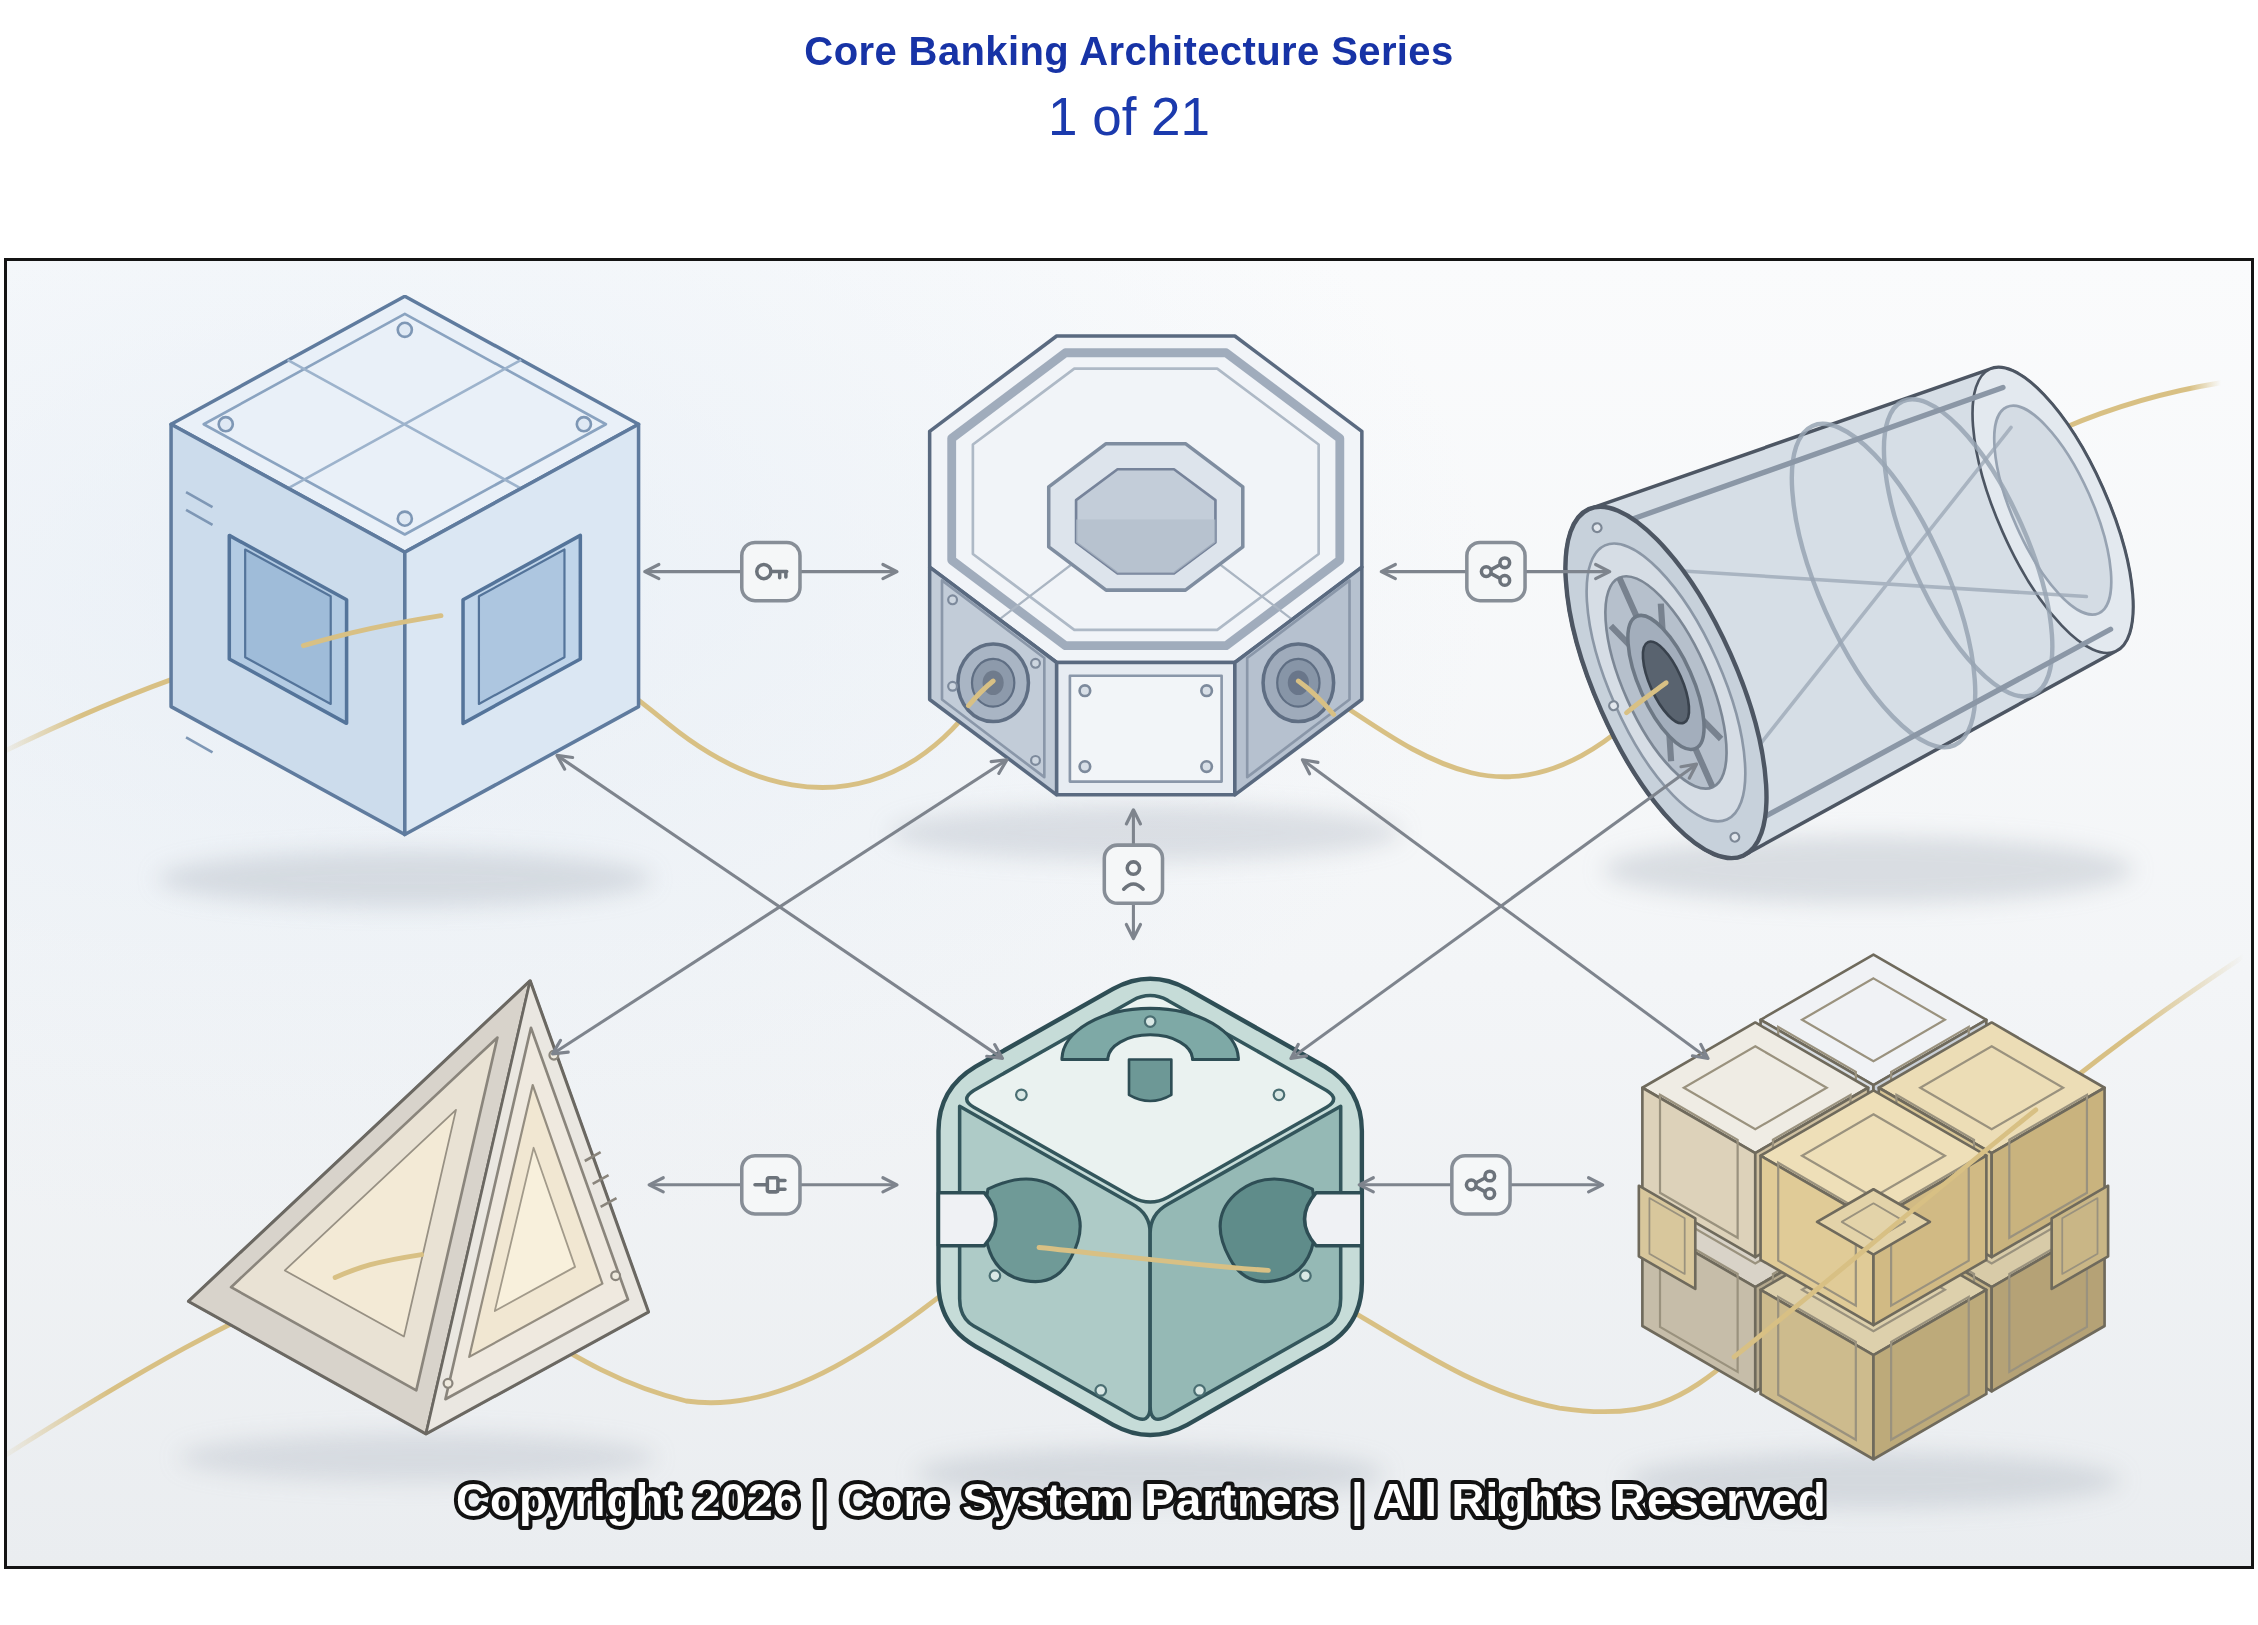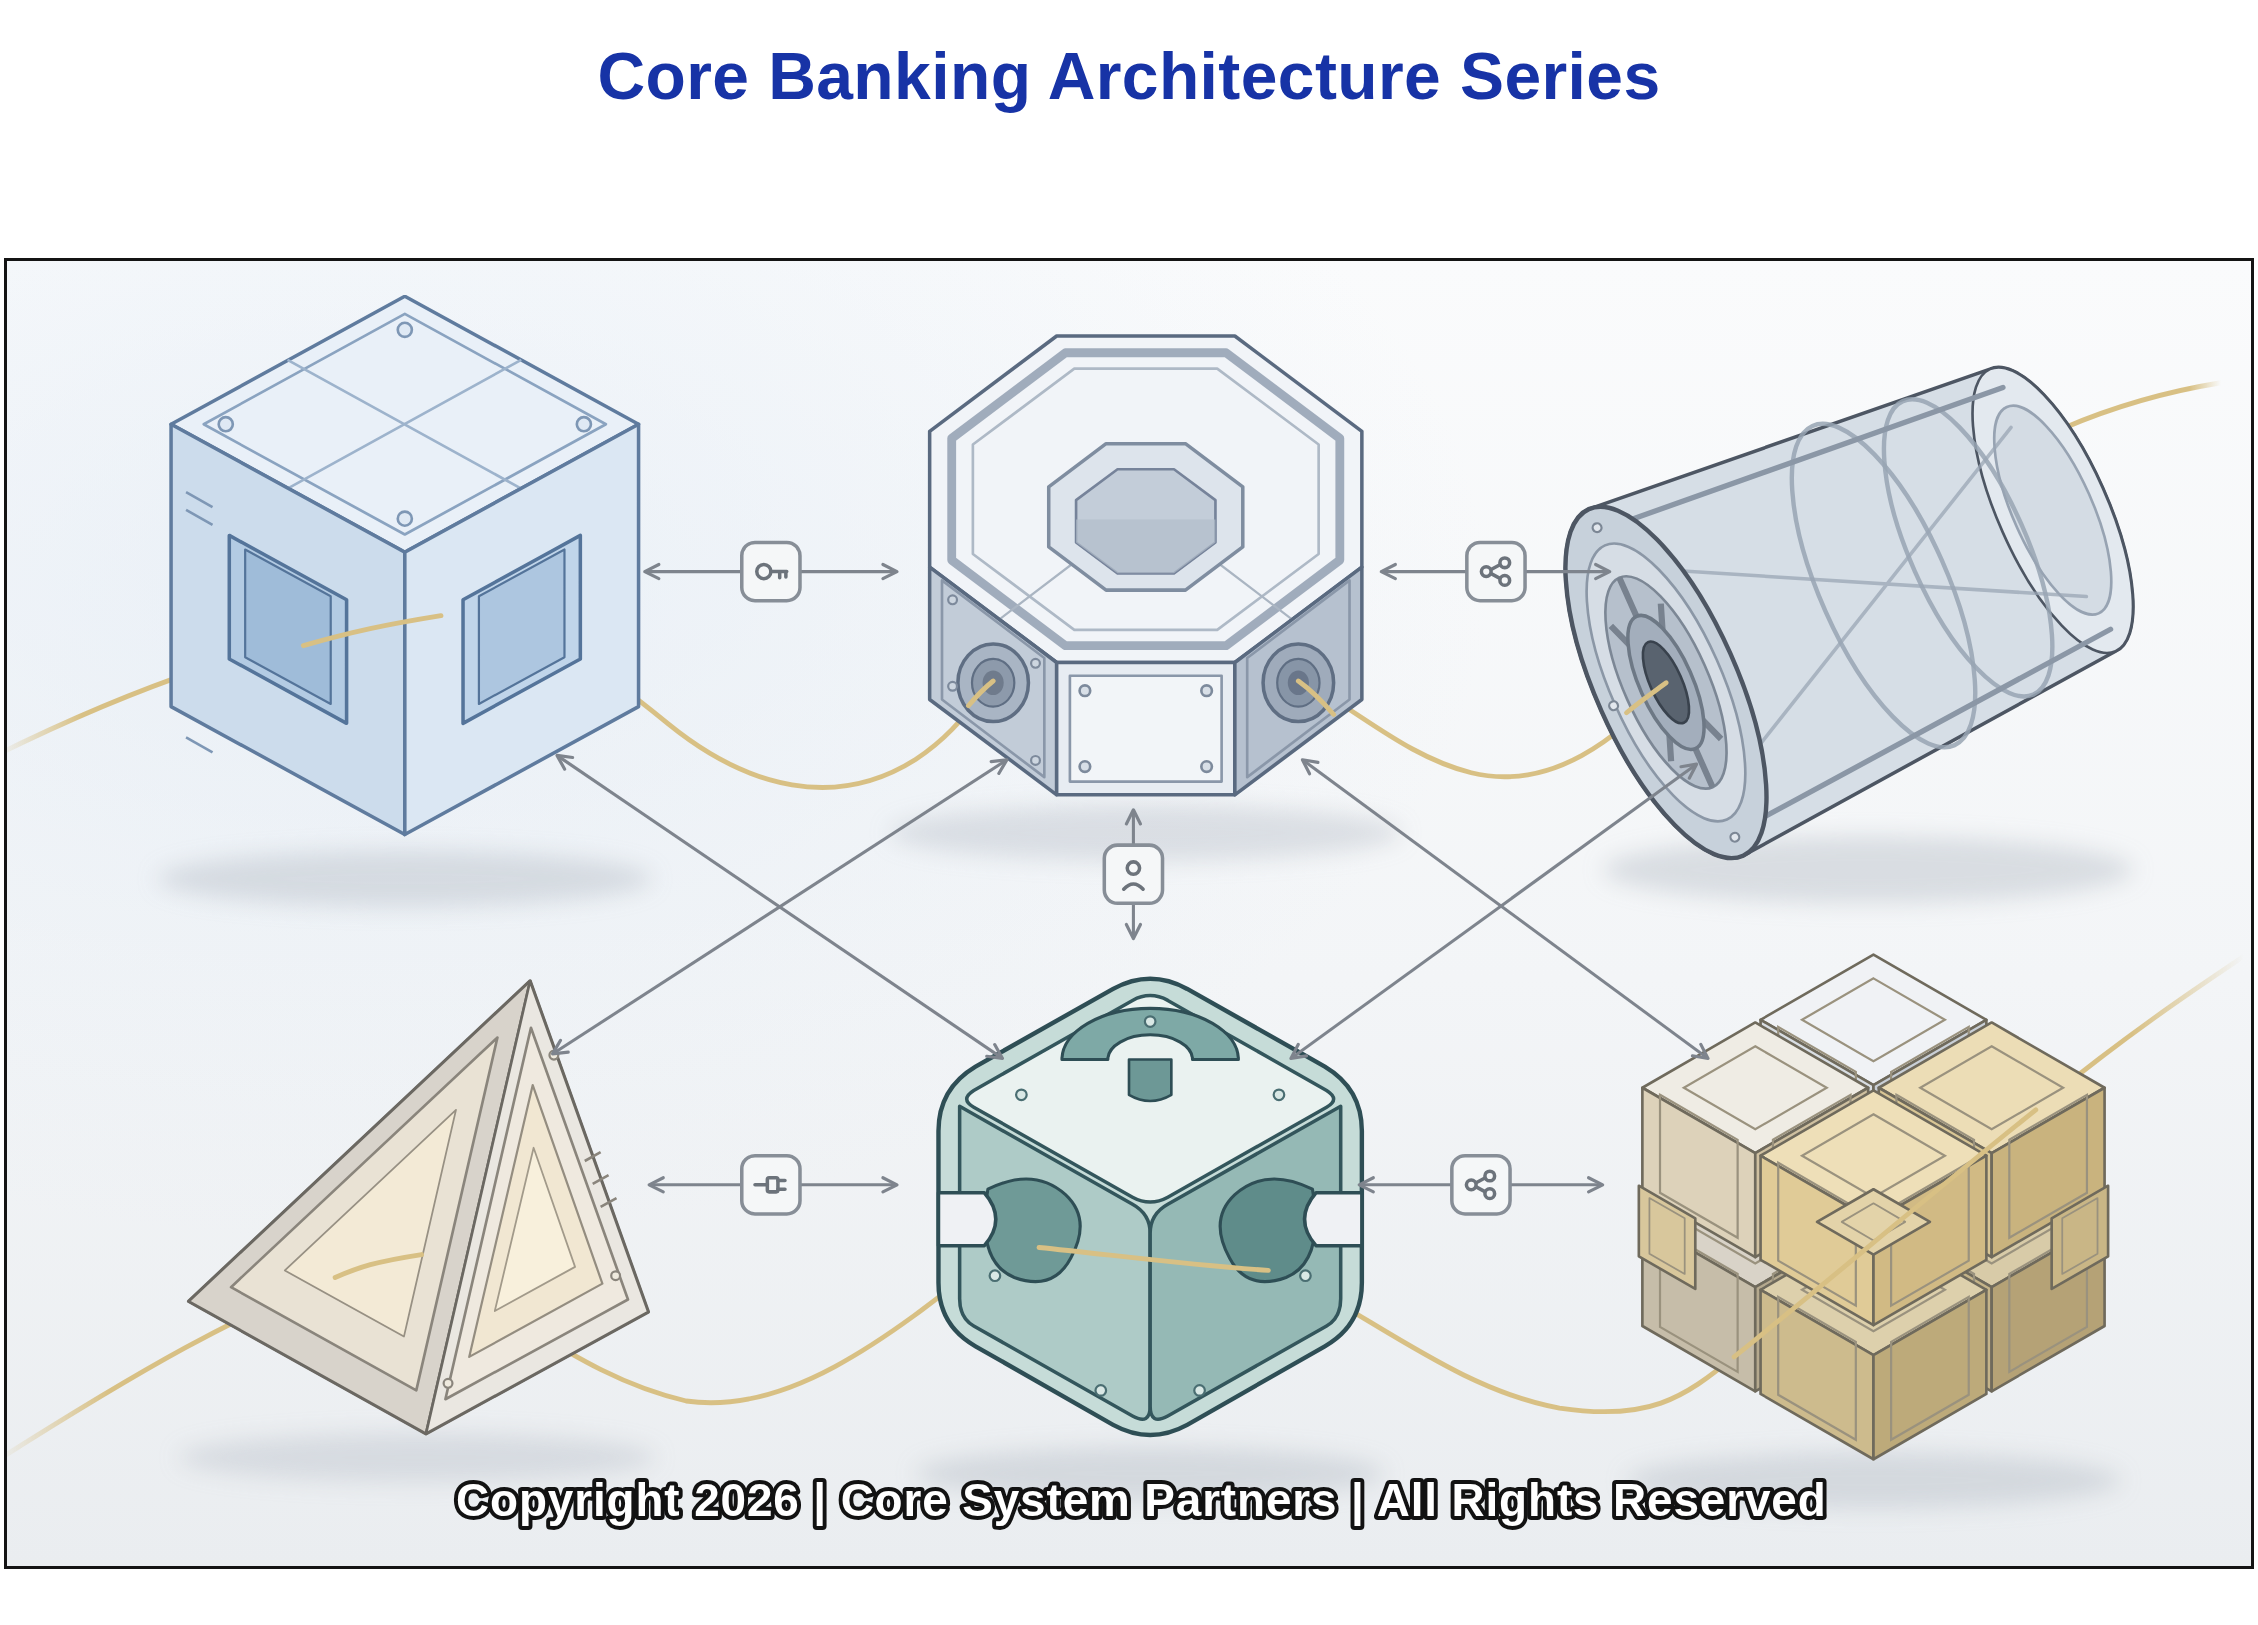--- a/index.html
+++ b/index.html
@@ -1,29 +1,30 @@
 <!DOCTYPE html>
 <html style="font-size:14px"><head>
 <meta charset="utf-8">
 <style>
   html,body{margin:0;padding:0;background:#ffffff;}
   body{width:2258px;height:1625px;position:relative;overflow:hidden;
        font-family:"Liberation Sans", sans-serif;}
   header{position:absolute;top:30px;left:0;width:2258px;text-align:center;}
-  h1{margin:12px;font-size:66px;line-height:1.05;font-weight:bold;color:#1733a6;letter-spacing:0.4px;}
+  h1{margin:0;font-size:40px;line-height:1.05;font-weight:bold;color:#1733a6;letter-spacing:0.4px;}
   .subtitle{margin-top:14px;font-size:53px;font-weight:400;color:#1b3aad;}
   figure.frame{position:absolute;left:3.5px;top:258px;width:2244px;height:1305px;
        margin:0;border:3.5px solid #141414;background:#3b82f6;}
   figure.frame svg{display:block;width:100%;height:100%;}
 </style>
 </head>
 <body>
 
 <header>
   <h1>Core Banking Architecture Series</h1>
+  <div class="subtitle">1 of 21</div>
 </header>
 
 <figure class="frame">
 <svg viewBox="0 0 2544 1479" preserveAspectRatio="none">
   <defs>
     <linearGradient id="bg" x1="0" y1="0" x2="0" y2="1">
       <stop offset="0" stop-color="#fafbfc"></stop>
       <stop offset="0.55" stop-color="#f3f5f7"></stop>
       <stop offset="1" stop-color="#eaedf0"></stop>
     </linearGradient>

